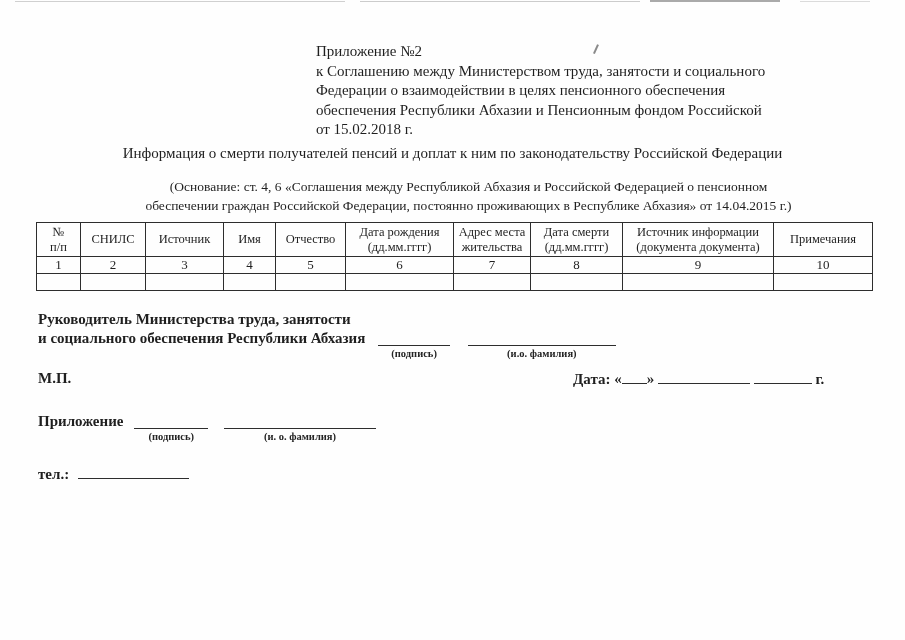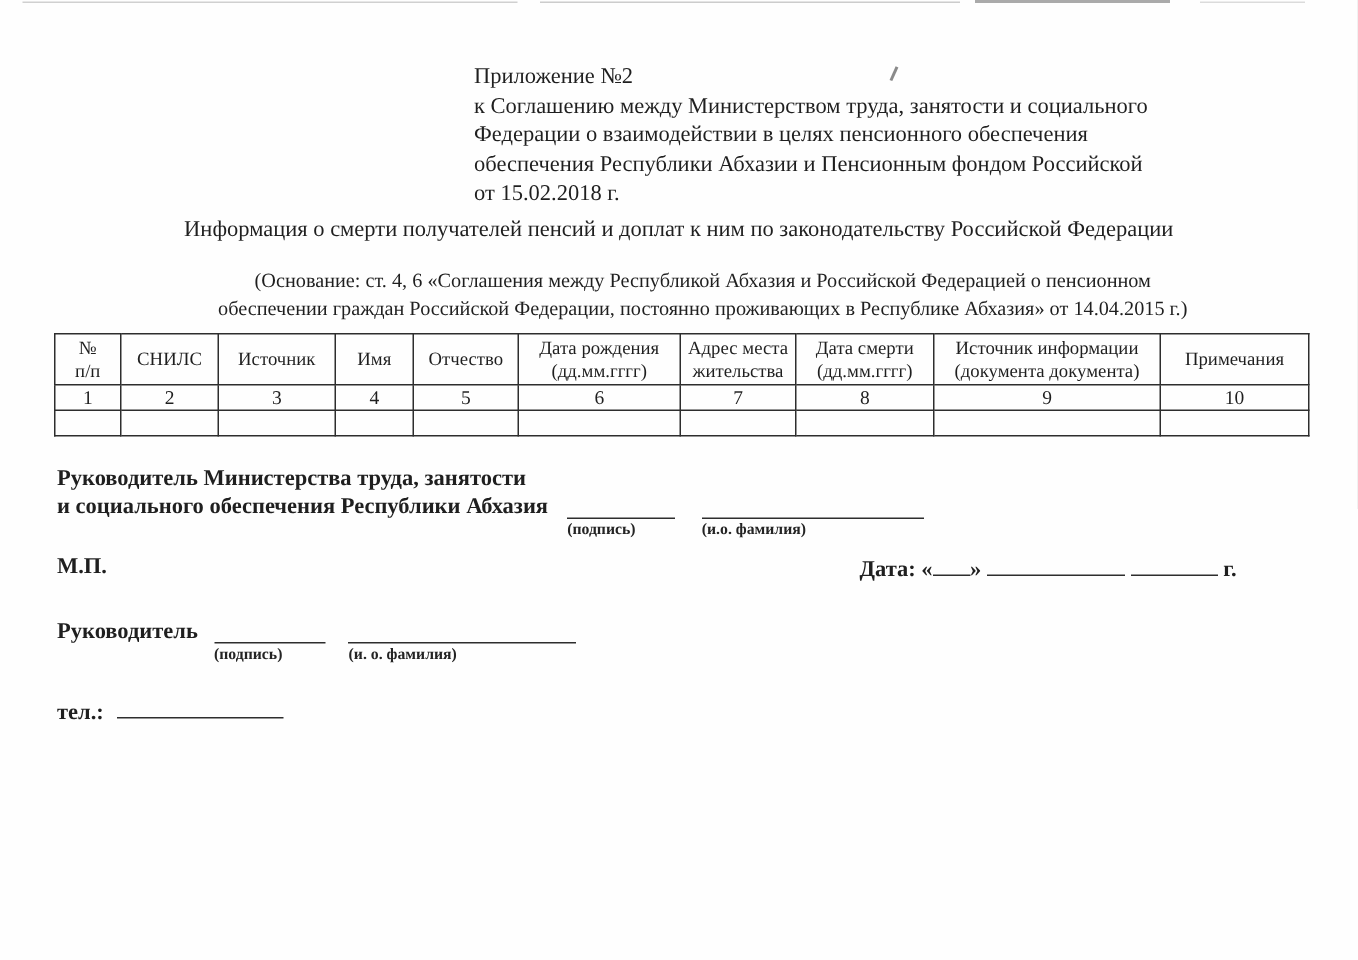--- a/index.html
+++ b/index.html
@@ -92,20 +92,21 @@
     display: inline-block;
     border-bottom: 1.2px solid #2d2d2d;
     height: 13px;
     vertical-align: baseline;
   }
 
   
   .fld {
     display: inline-block;
     vertical-align: top;
+    text-align: center;
   }
   .fld .ln {
     display: block;
     height: 15px;
     border-bottom: 1.2px solid #2d2d2d;
   }
   .fld .cap {
     display: block;
     font-size: 10.5px;
     line-height: 13px;
@@ -214,21 +215,21 @@
   <div class="line" style="left:38px; top:370px;">М.П.</div>
 
   <div class="line" style="left:573px; top:370px;">
     <span>Дата: «</span><span class="blank-u" style="width:25px;"></span><span>»</span>
     <span class="blank-u" style="width:92px;"></span>
     <span class="blank-u" style="width:58px;"></span>
     <span>г.</span>
   </div>
 
   <div class="line" style="left:38px; top:413px;">
-    <span>Руководитель</span>
+    <span>Приложение</span>
     <span class="fld" style="width:74px; margin-left:7px;">
       <span class="ln"></span>
       <span class="cap">(подпись)</span>
     </span>
     <span class="fld" style="width:152px; margin-left:12px;">
       <span class="ln"></span>
       <span class="cap">(и. о. фамилия)</span>
     </span>
   </div>
 

